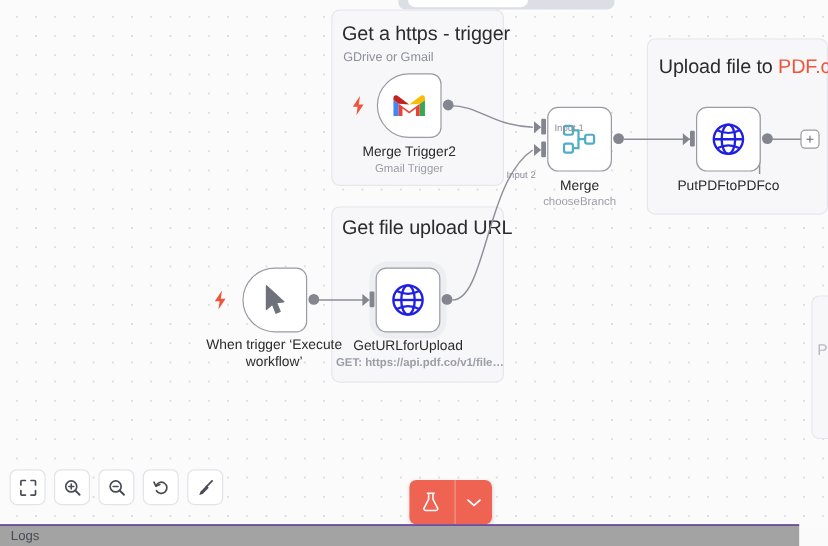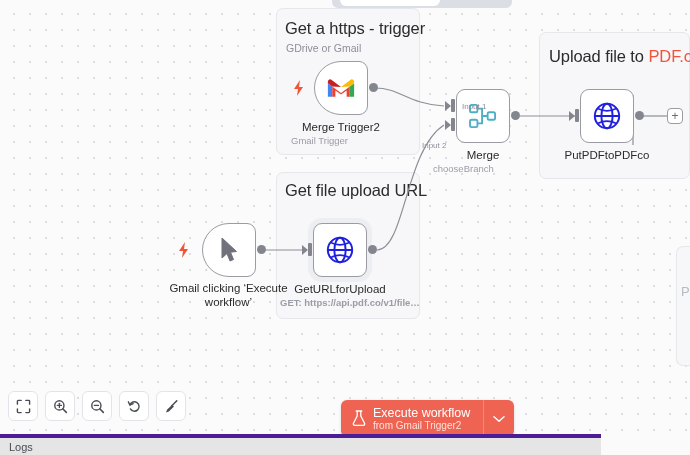--- a/index.html
+++ b/index.html
@@ -102,21 +102,21 @@
     font-size: 11.5px;
     color: #2b2b2b;
     text-align: center;
     white-space: pre-line;
     line-height: 1.22;
   }
   .node-sublabel {
     position: absolute;
     font-size: 9.5px;
     color: #9b9da6;
-    text-align: left;
+    text-align: center;
     white-space: nowrap;
   }
 
   
   .port-out {
     position: absolute;
     width: 9px; height: 9px;
     border-radius: 50%;
     background: #84868f;
   }
@@ -238,23 +238,23 @@
     display: flex;
     align-items: center;
     justify-content: center;
     cursor: pointer;
   }
 
   
   #logs-strip {
     position: absolute;
     left: 0; bottom: 0;
-    width: 601px; height: 17px;
-    background: #e5e5e5;
-    border-top: 4px solid #4c1d95;
+    width: 666px; height: 17px;
+    background: #a3a3a3;
+    border-top: 1px solid #4c1d95;
   }
   #logs-label {
     position: absolute;
     left: 9px; top: 3px;
     font-size: 11px;
     color: #4a4c55;
   }
 </style>
 </head>
 <body>
@@ -314,21 +314,21 @@
 
   <svg class="bolt" style="left:177px; top:242px;" viewBox="0 0 13 16">
     <path d="M8 0 L2 9 H6 L5 16 L11 7 H7 Z" fill="#f0553a"></path>
   </svg>
   <div class="node trigger" style="left:202px; top:223px;">
     <svg width="20" height="26" viewBox="0 0 20 26">
       <path d="M3 1 L3 21 L8 16.5 L11 24 L14.5 22.5 L11.5 15.2 L17.5 14.5 Z" fill="#6f717b" stroke="#6f717b" stroke-width="1" stroke-linejoin="round"></path>
     </svg>
   </div>
   <div class="port-out" style="left:257px; top:245px;"></div>
-  <div class="node-label" style="left:163px; top:281px; width:131px;">Gmail clicking ‘Execute
+  <div class="node-label" style="left:163px; top:281px; width:131px;">When trigger ‘Execute
 workflow’</div>
 
   <div class="node regular selected" style="left:313px; top:223px;">
     <svg width="30" height="30" viewBox="0 0 32 32">
       <circle cx="16" cy="16" r="13" fill="none" stroke="#2020e0" stroke-width="2.1"></circle>
       <ellipse cx="16" cy="16" rx="6" ry="13" fill="none" stroke="#2020e0" stroke-width="2.1"></ellipse>
       <line x1="3" y1="16" x2="29" y2="16" stroke="#2020e0" stroke-width="2.1"></line>
       <path d="M6 8 Q16 13 26 8" fill="none" stroke="#2020e0" stroke-width="1.9"></path>
       <path d="M6 24 Q16 19 26 24" fill="none" stroke="#2020e0" stroke-width="1.9"></path>
     </svg>
@@ -408,24 +408,20 @@
       </svg>
     </div>
   </div>
 
   <div id="execute-wrap">
     <div id="execute-main">
       <svg width="14" height="17" viewBox="0 0 14 17">
         <path d="M5.2 1 V6 L1.6 13 A1.5 1.5 0 0 0 3 15.4 H11 A1.5 1.5 0 0 0 12.4 13 L8.8 6 V1" fill="none" stroke="#ffffff" stroke-width="1.3" stroke-linejoin="round"></path>
         <line x1="4.2" y1="1" x2="9.8" y2="1" stroke="#ffffff" stroke-width="1.3" stroke-linecap="round"></line>
       </svg>
-      <div id="execute-texts">
-        <span id="execute-title">Execute workflow</span>
-        <span id="execute-sub">from Gmail Trigger2</span>
-      </div>
     </div>
     <div id="execute-caret">
       <svg width="12" height="8" viewBox="0 0 12 8">
         <path d="M1 1.8 L6 6.2 L11 1.8" fill="none" stroke="#ffffff" stroke-width="1.5" stroke-linecap="round" stroke-linejoin="round"></path>
       </svg>
     </div>
   </div>
 
   <div id="logs-strip">
     <span id="logs-label">Logs</span>

